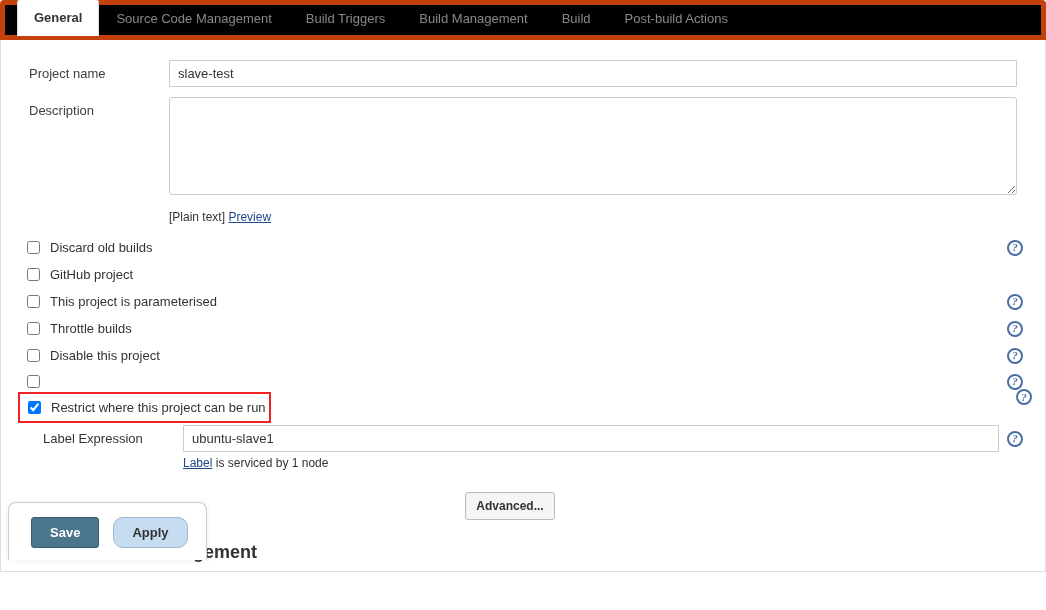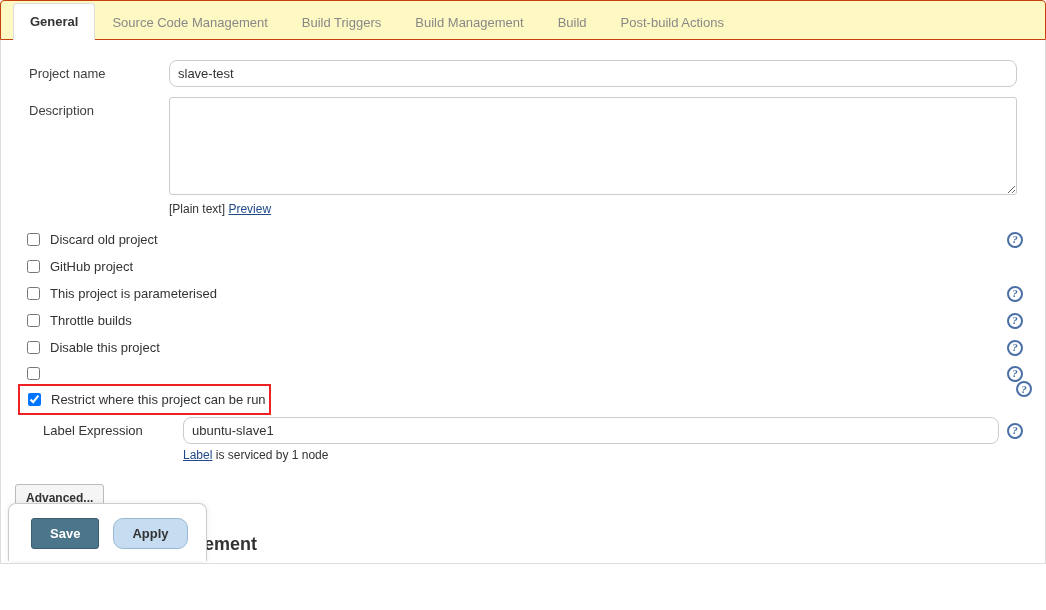--- a/index.html
+++ b/index.html
@@ -6,22 +6,22 @@
 body {
   font-family: Helvetica, Arial, sans-serif;
   font-size: 13px;
   color: #333;
   background: #fff;
   width: 1046px;
   position: relative;
 }
 .tabbar {
   display: flex;
-  background: #fef9c3;
-  border: 1px solid #c2410c;
+  background: #000000;
+  border: 5px solid #c2410c;
   border-radius: 4px 4px 0 0;
   height: 40px;
   align-items: flex-end;
   padding-left: 12px;
 }
 .tab {
   padding: 10px 16px;
   color: #888;
   cursor: pointer;
   font-size: 13px;
@@ -55,39 +55,39 @@
   color: #404040;
   flex-shrink: 0;
 }
 .form-row .fld {
   flex: 1;
   padding-right: 14px;
 }
 .txtinput {
   width: 100%;
   border: 1px solid #ccc;
-  border-radius: 8px;
+  border-radius: 1px;
   padding: 5px 8px;
   font-size: 13px;
   font-family: inherit;
   color: #333;
 }
 .txtarea {
   width: 100%;
   height: 98px;
   border: 1px solid #ccc;
   border-radius: 3px;
   padding: 5px 8px;
   font-size: 13px;
   font-family: inherit;
   resize: both;
 }
 .hintline {
   font-size: 12px;
-  margin-top: 4px;
+  margin-top: 12px;
   color: #333;
 }
 .hintline a { color: #204a87; text-decoration: underline; cursor: pointer; }
 .check-block { margin-top: 4px; margin-bottom: 4px; }
 .check-row {
   display: flex;
   align-items: center;
   padding: 6px 2px 6px 12px;
   position: relative;
 }
@@ -130,21 +130,21 @@
 .sub-row .sfld { flex: 1; padding-right: 30px; }
 .sub-hint {
   padding-left: 168px;
   font-size: 12px;
   margin-top: 0;
   color: #333;
 }
 .sub-hint a { color: #204a87; text-decoration: underline; cursor: pointer; }
 .adv-row {
   display: flex;
-  justify-content: flex-start;
+  justify-content: center;
   padding: 18px 26px 14px 0;
 }
 .adv-btn {
   background: #f5f5f5;
   border: 1px solid #bbb;
   border-radius: 3px;
   padding: 6px 10px;
   font-size: 12px;
   color: #333;
   font-weight: bold;
@@ -152,21 +152,21 @@
 }
 .section-head {
   font-size: 18px;
   font-weight: bold;
   color: #333;
   padding: 8px 0 8px 16px;
 }
 .float-actions {
   position: absolute;
   left: 8px;
-  bottom: 3px;
+  bottom: 12px;
   background: #fff;
   border: 1px solid #ccc;
   border-bottom: none;
   border-radius: 8px 8px 0 0;
   padding: 14px 18px 12px 22px;
   box-shadow: 0 0 6px rgba(0,0,0,0.08);
   display: flex;
   gap: 14px;
 }
 .btn-save {
@@ -218,21 +218,21 @@
       <div class="hintline">
         <span>[Plain text] </span><a>Preview</a>
       </div>
     </div>
   </div>
 
   <div class="check-block">
 
     <div class="check-row">
       <input type="checkbox" style="">
-      <span class="clabel">Discard old project</span>
+      <span class="clabel">Discard old builds</span>
       <span class="help-icon">?</span>
     </div>
 
     <div class="check-row">
       <input type="checkbox" style="">
       <span class="clabel">GitHub project</span>
     </div>
 
     <div class="check-row">
       <input type="checkbox" style="">

